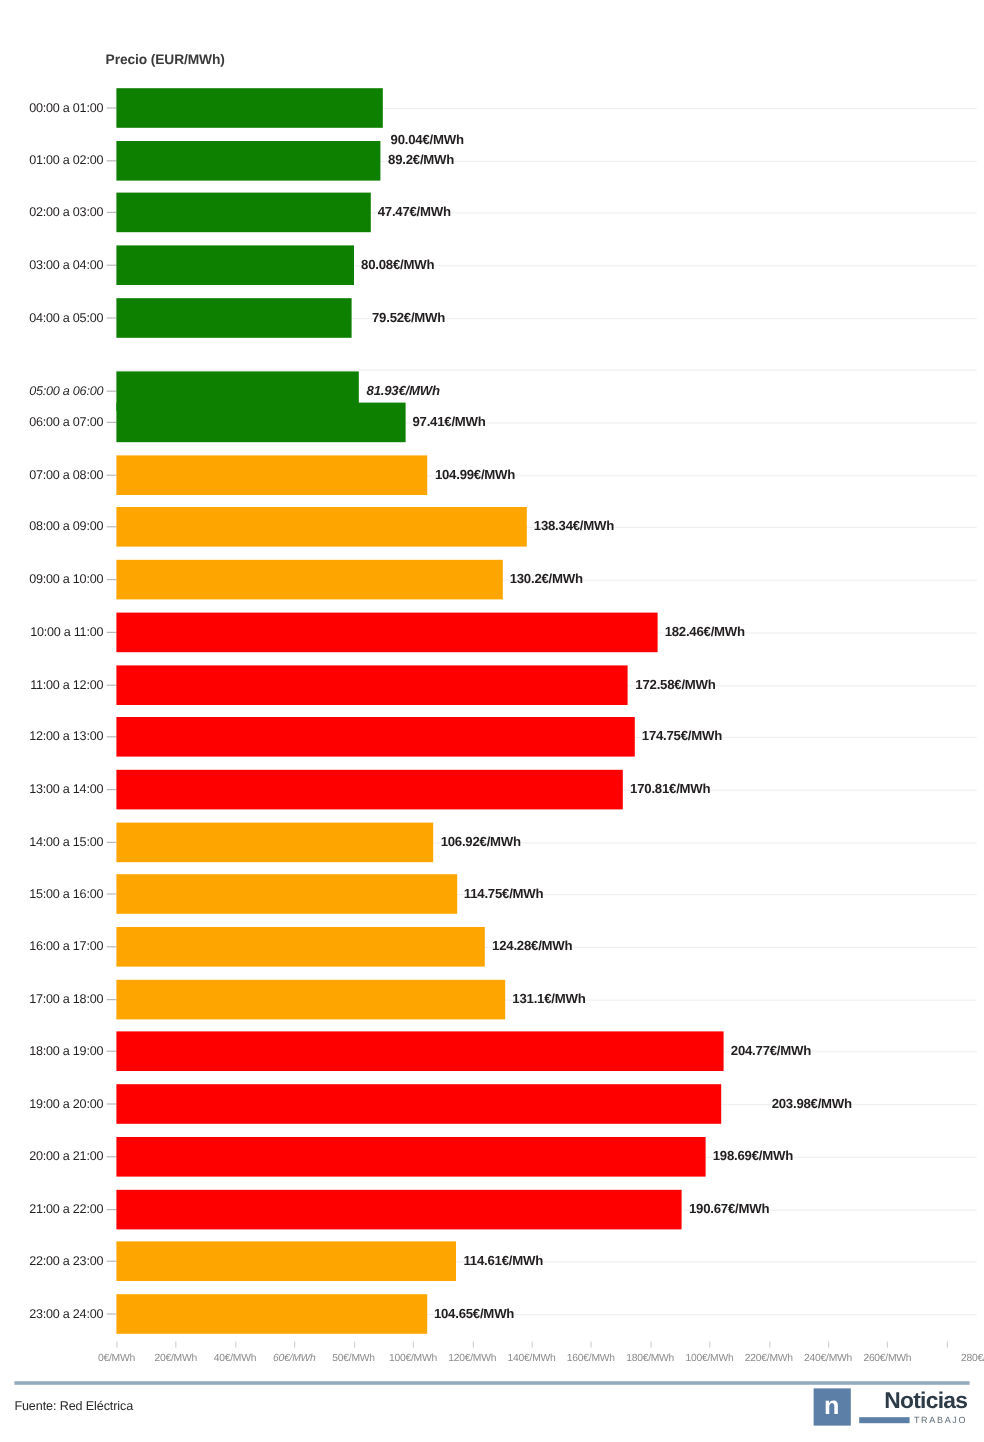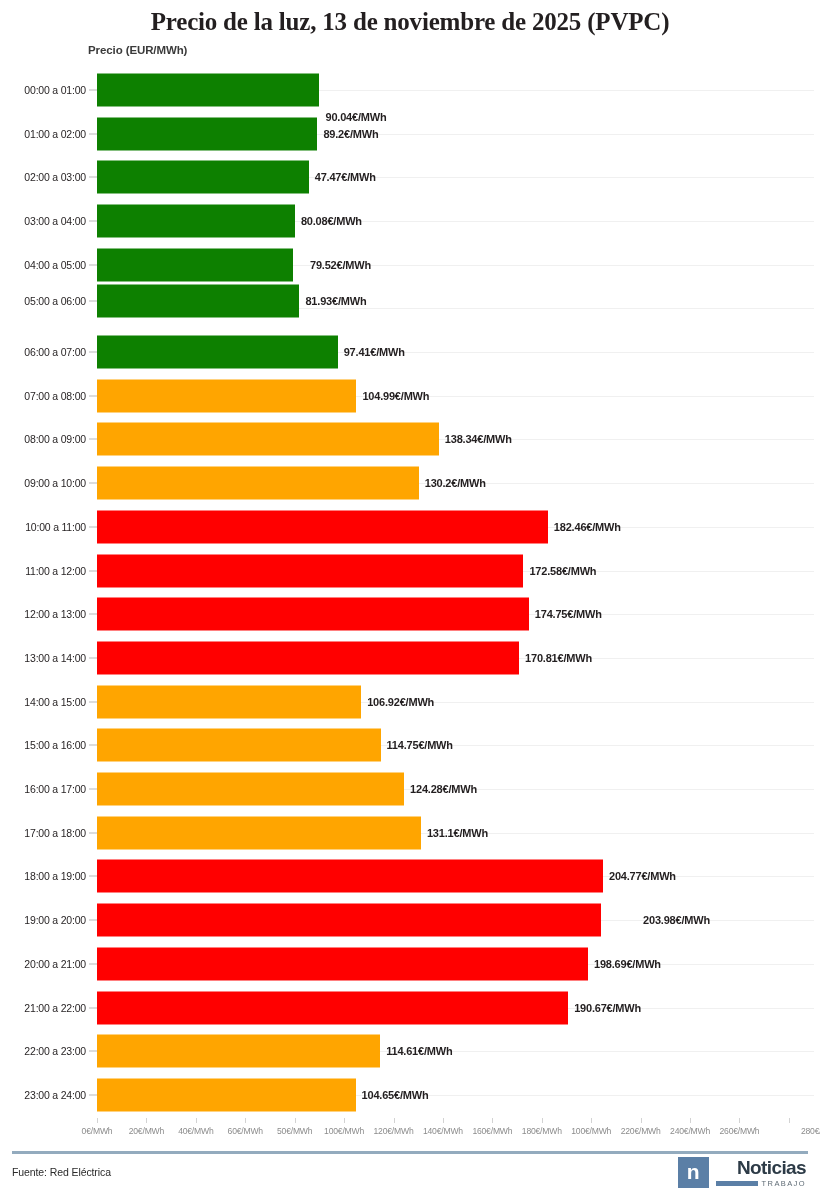--- a/index.html
+++ b/index.html
@@ -202,21 +202,20 @@
     font-size: 7.5px;
     letter-spacing: 1.4px;
     color: #5f6b75;
   }
 </style>
 </head>
 <body>
 
 <div id="chart-card">
 
-  <div id="chart-title">Precio de la luz, 13 de noviembre de 2025 (PVPC)</div>
 
   <div id="axis-caption">Precio (EUR/MWh)</div>
 
   <div id="plot">
     <div class="grid-layer" id="grid-layer">
         <div class="gridline" style="top: 22px;"></div>
         <div class="gridline" style="top: 66px;"></div>
         <div class="gridline" style="top: 109px;"></div>
         <div class="gridline" style="top: 153px;"></div>
         <div class="gridline" style="top: 197px;"></div>
@@ -264,21 +263,21 @@
           <span class="tick-mark"></span>
           <div class="bar" style="width: 197.883px; background: rgb(13, 128, 0);"></div>
           <span class="bar-value" style="left: 300.883px;">80.08€/MWh</span>
         </div>
         <div class="row" style="top: 174.8px;">
           <span class="row-label">04:00 a 05:00</span>
           <span class="tick-mark"></span>
           <div class="bar" style="width: 196.499px; background: rgb(13, 128, 0);"></div>
           <span class="bar-value" style="left: 286px; margin-left: 24px;">79.52€/MWh</span>
         </div>
-        <div class="row" style="top: 211px;">
+        <div class="row" style="top: 236px; font-style: italic;">
           <span class="row-label">05:00 a 06:00</span>
           <span class="tick-mark"></span>
           <div class="bar" style="width: 202.454px; background: rgb(13, 128, 0);"></div>
           <span class="bar-value" style="left: 305.454px;">81.93€/MWh</span>
         </div>
         <div class="row" style="top: 262.2px;">
           <span class="row-label">06:00 a 07:00</span>
           <span class="tick-mark"></span>
           <div class="bar" style="width: 240.706px; background: rgb(13, 128, 0);"></div>
           <span class="bar-value" style="left: 343.706px;">97.41€/MWh</span>
@@ -389,21 +388,21 @@
   </div>
 
   <div id="x-axis">
       <span class="xtick-mark" style="left: 97px;"></span>
       <span class="xtick-label" style="left: 97px;">0€/MWh</span>
       <span class="xtick-mark" style="left: 146.421px;"></span>
       <span class="xtick-label" style="left: 146.421px;">20€/MWh</span>
       <span class="xtick-mark" style="left: 195.843px;"></span>
       <span class="xtick-label" style="left: 195.843px; text-align: center;">40€/MWh</span>
       <span class="xtick-mark" style="left: 245.264px;"></span>
-      <span class="xtick-label" style="left: 245.264px;">60€/MWh</span>
+      <span class="xtick-label" style="left: 245.264px; font-style: italic;">60€/MWh</span>
       <span class="xtick-mark" style="left: 294.685px;"></span>
       <span class="xtick-label" style="left: 294.685px;">50€/MWh</span>
       <span class="xtick-mark" style="left: 344.107px;"></span>
       <span class="xtick-label" style="left: 344.107px;">100€/MWh</span>
       <span class="xtick-mark" style="left: 393.528px;"></span>
       <span class="xtick-label" style="left: 393.528px;">120€/MWh</span>
       <span class="xtick-mark" style="left: 442.949px;"></span>
       <span class="xtick-label" style="left: 442.949px;">140€/MWh</span>
       <span class="xtick-mark" style="left: 492.37px;"></span>
       <span class="xtick-label" style="left: 492.37px;">160€/MWh</span>

